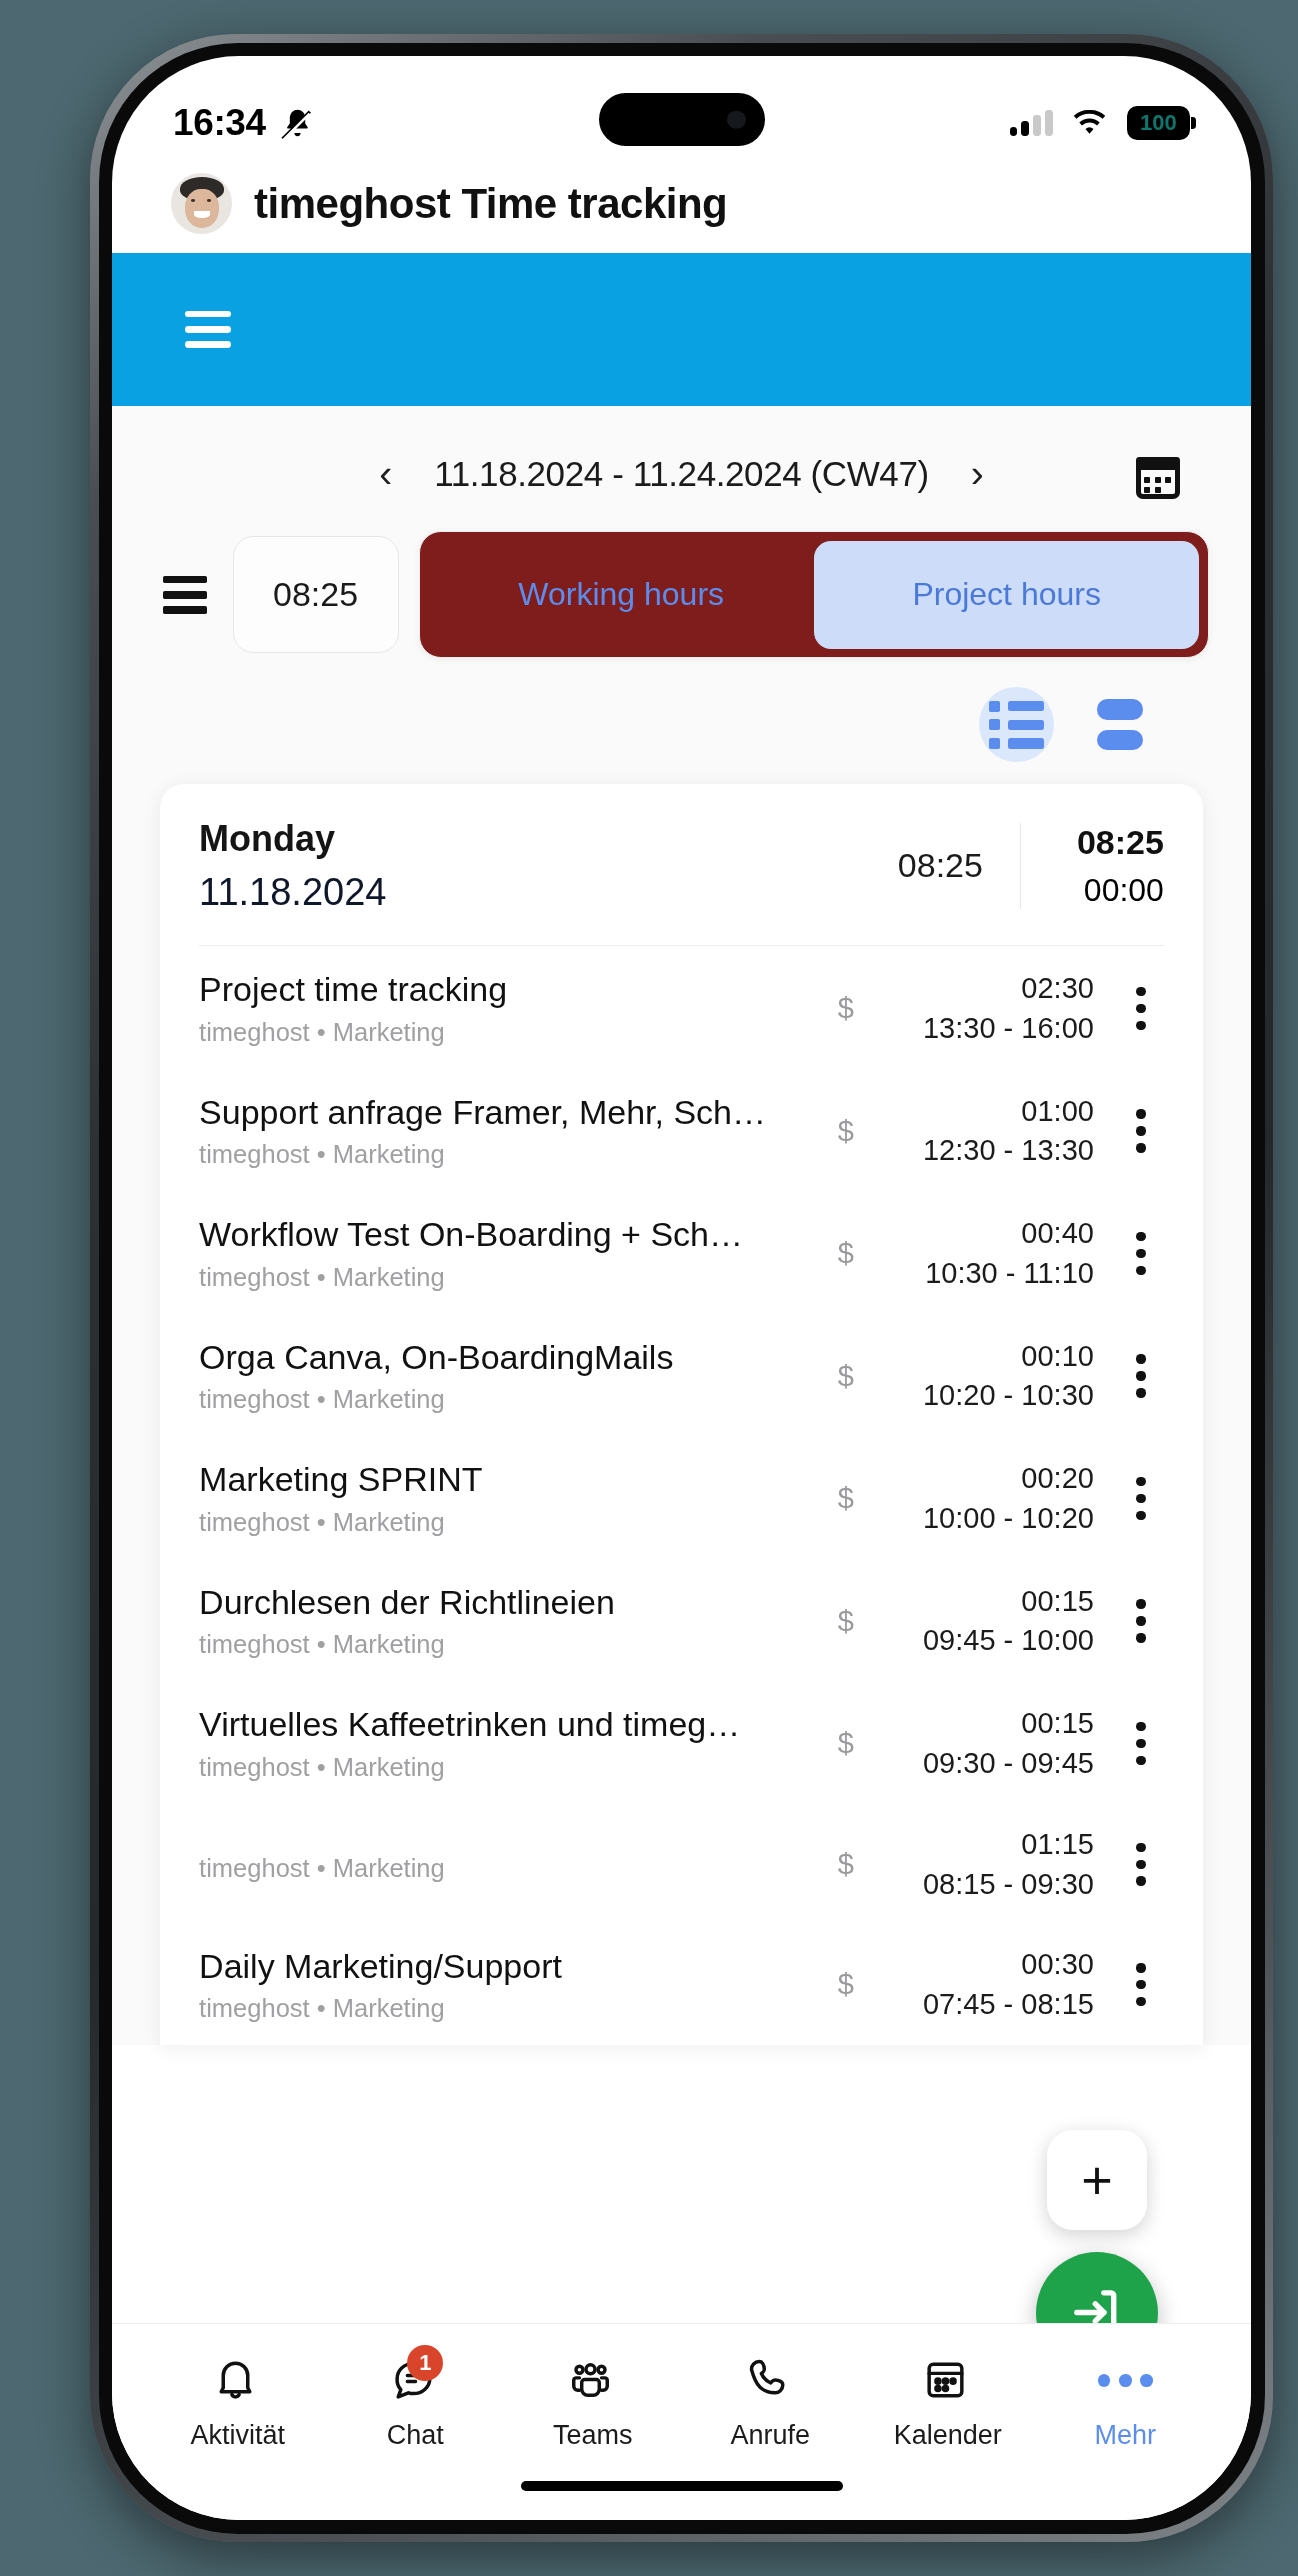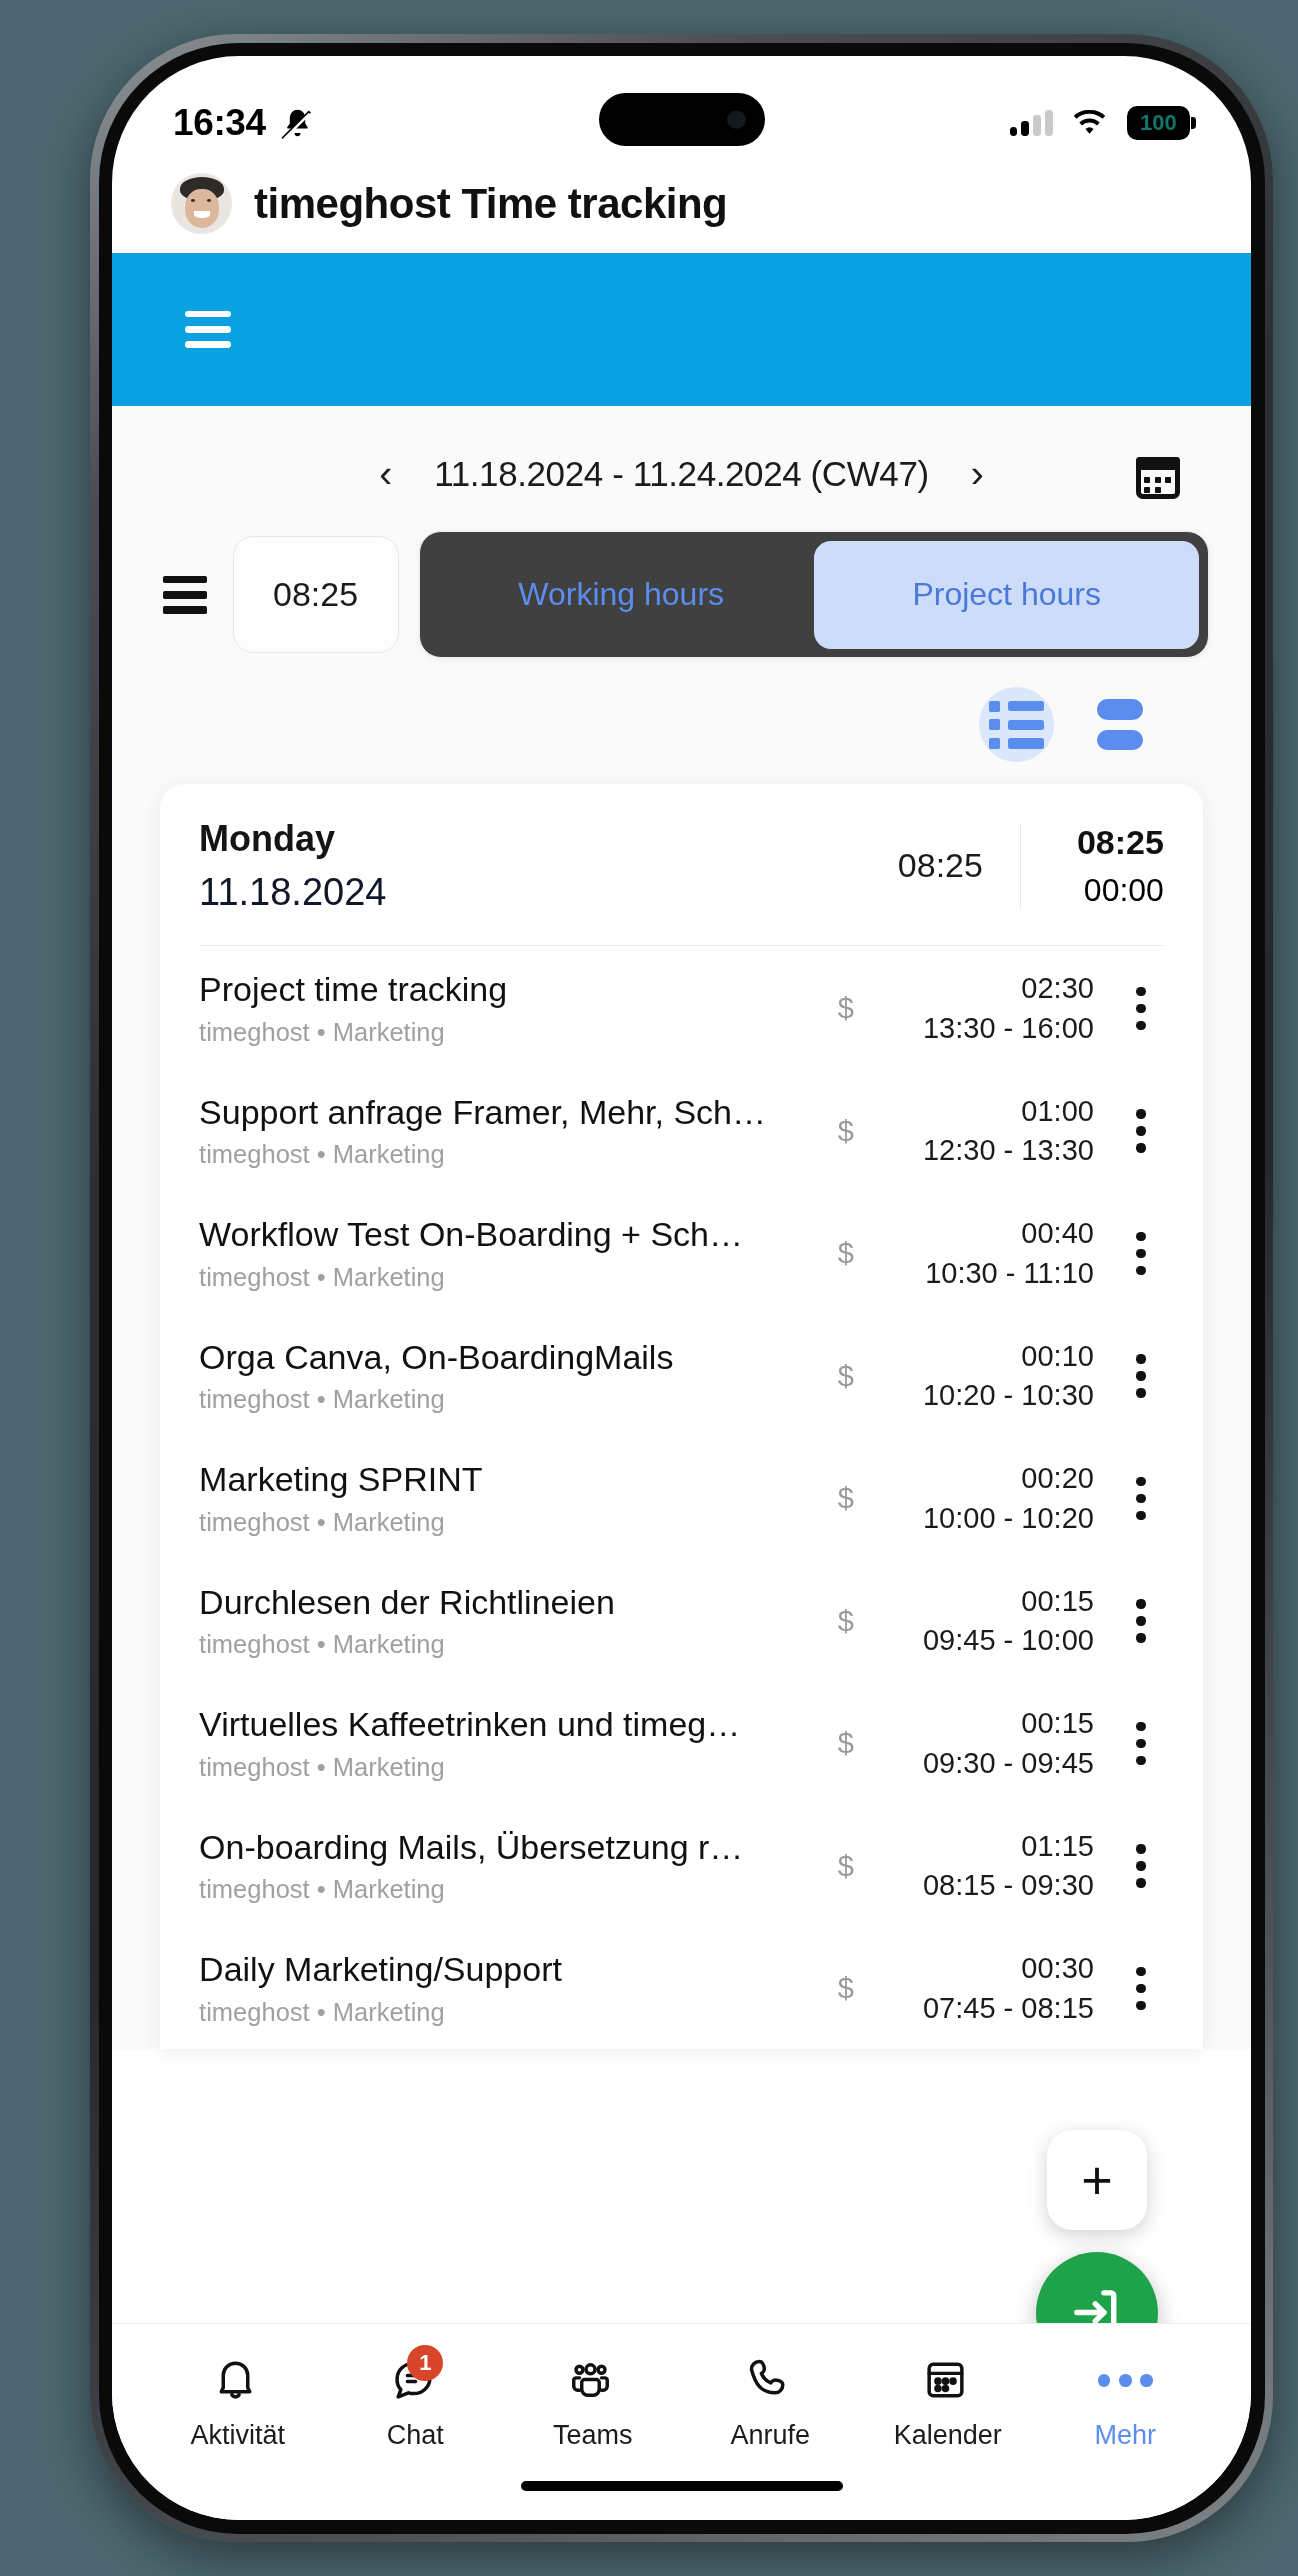--- a/index.html
+++ b/index.html
@@ -101,21 +101,21 @@
   .cal-icon .dot { position:absolute; width:6px;height:6px;background:#111;border-radius:0.8px; }
 
   .toolrow { display:flex; align-items:center; gap: 20.4px; padding: 8.5px 42px 0 51px; }
   .hamburger-d { display:flex; flex-direction:column; gap:7.6px; margin-right: 5.1px; }
   .hamburger-d span { display:block; width: 44px; height: 7.6px; border-radius: 1.7px; background:#111; }
   .pill-time {
     width: 166px; height: 117px; border:1.7px solid #e6e6e8; border-radius: 20.4px; background:#fdfdfd;
     display:flex; align-items:center; justify-content:center; font-size: 34px; color:#1a1a1a;
   }
   .segwrap {
-    flex: 1; height: 127px; background:#404040; border:1.7px solid #ededf0; border-radius: 22px;
+    flex: 1; height: 127px; background:#7f1d1d; border:1.7px solid #ededf0; border-radius: 22px;
     display:flex; align-items:center; padding: 8.5px; box-shadow: 0 1.7px 8.5px rgba(16,24,40,.05); text-align: right;
   }
   .seg {
     flex:1; height: 100%; display:flex; align-items:center; justify-content:center;
     font-size: 32px; color:#5b8def; border-radius: 17px;
   }
   .seg.active { background:#ccdcf9; color:#4a79d8; }
 
   .viewtoggles { display:flex; align-items:center; justify-content:flex-end; gap: 29px; padding: 29px 93px 22px 0; }
   .vt { width: 75px; height: 75px; border-radius: 50%; display:flex; align-items:center; justify-content:center; }
@@ -430,21 +430,20 @@
                     <div class="tr-range">09:30 - 09:45</div>
                   </div>
                   <div class="kebab">
                     <i></i>
                     <i></i>
                     <i></i>
                   </div>
                 </div>
                 <div class="taskrow">
                   <div class="tr-main">
-                    <div class="tr-title">On-boarding Mails, Übersetzung r…</div>
                     <div class="tr-sub">timeghost • Marketing</div>
                   </div>
                   <div class="tr-dollar">$</div>
                   <div class="tr-times">
                     <div class="tr-dur">01:15</div>
                     <div class="tr-range">08:15 - 09:30</div>
                   </div>
                   <div class="kebab">
                     <i></i>
                     <i></i>

